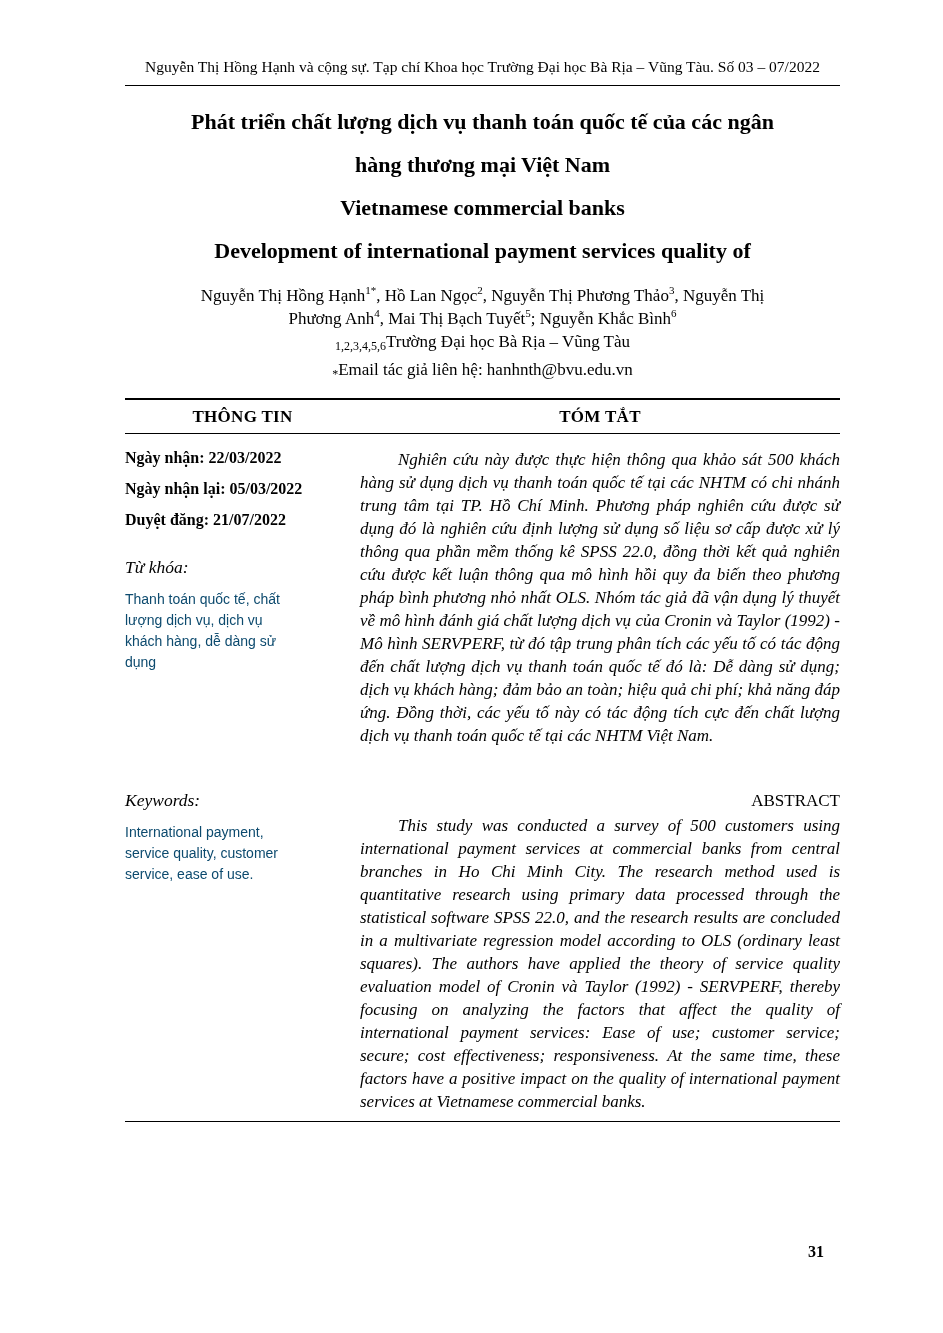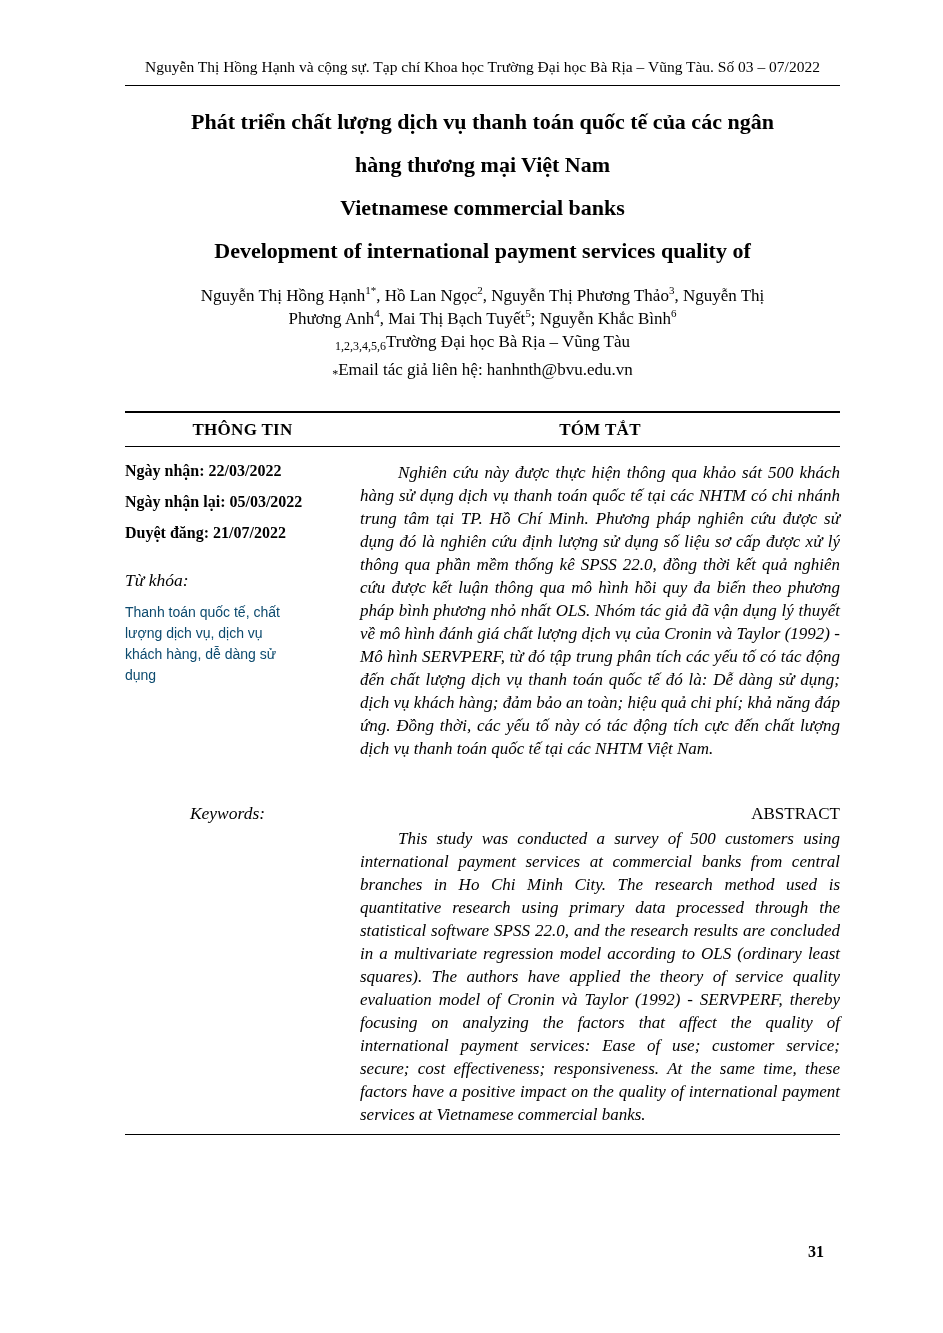--- a/index.html
+++ b/index.html
@@ -17,36 +17,36 @@
   }
 
   .title-block { margin-top: 14px; text-align: center; font-weight: bold; font-size: 22px; line-height: 43px; }
 
   .authors { margin-top: 12px; text-align: center; font-size: 17px; line-height: 23px; }
   .authors sup { font-size: 11px; line-height: 0; }
 
   .center-line { text-align: center; font-size: 17px; line-height: 23px; }
   .subscript { font-size: 12px; vertical-align: -3px; text-align: center; }
 
-  .info-table { margin-top: 25px; border-top: 2.5px solid #000; }
+  .info-table { margin-top: 12px; border-top: 2.5px solid #000; }
   .thead {
     display: grid; grid-template-columns: 235px 1fr;
     padding: 7px 0 6px; border-bottom: 1.5px solid #000;
     font-weight: bold; font-size: 17px; letter-spacing: 0.3px;
   }
   .thead > div { text-align: center; }
 
   .tbody { padding: 14px 0 8px; border-bottom: 1.5px solid #000; }
   .trow { display: grid; grid-template-columns: 235px 1fr; }
   .trow2 { margin-top: 42px; }
   .cell-left { padding-right: 30px; }
 
   .date-line { font-weight: bold; font-size: 16px; line-height: 20px; margin-bottom: 11px; }
   .kw-label { font-style: italic; font-size: 17.5px; line-height: 22px; margin-top: 26px; }
-  .trow2 .kw-label { margin-top: 0; text-align: center; }
+  .trow2 .kw-label { margin-top: 0; }
   .kw-text {
     margin-top: 11px; max-width: 178px; color: #0c4a6e;
     font-family: "Liberation Sans", "DejaVu Sans", sans-serif;
     font-size: 14px; line-height: 21px;
   }
 
   .abstract-para { text-align: justify; font-size: 17px; line-height: 23px; text-indent: 38px; font-style: italic; }
   .abstract-head { text-align: right; font-weight: normal; font-size: 17px; line-height: 23px; margin-bottom: 2px; }
 
   .page-num { position: absolute; right: 119px; top: 1243px; font-size: 16px; font-weight: bold; }
@@ -96,20 +96,21 @@
             <div class="kw-text">Thanh toán quốc tế, chất lượng dịch vụ, dịch vụ khách hàng, dễ dàng sử dụng</div>
           </div>
           <div class="cell-right">
             <div class="abstract-para">Nghiên cứu này được thực hiện thông qua khảo sát 500 khách hàng sử dụng dịch vụ thanh toán quốc tế tại các NHTM có chi nhánh trung tâm tại TP. Hồ Chí Minh. Phương pháp nghiên cứu được sử dụng đó là nghiên cứu định lượng sử dụng số liệu sơ cấp được xử lý thông qua phần mềm thống kê SPSS 22.0, đồng thời kết quả nghiên cứu được kết luận thông qua mô hình hồi quy đa biến theo phương pháp bình phương nhỏ nhất OLS. Nhóm tác giả đã vận dụng lý thuyết về mô hình đánh giá chất lượng dịch vụ của Cronin và Taylor (1992) - Mô hình SERVPERF, từ đó tập trung phân tích các yếu tố có tác động đến chất lượng dịch vụ thanh toán quốc tế đó là: Dễ dàng sử dụng; dịch vụ khách hàng; đảm bảo an toàn; hiệu quả chi phí; khả năng đáp ứng. Đồng thời, các yếu tố này có tác động tích cực đến chất lượng dịch vụ thanh toán quốc tế tại các NHTM Việt Nam.</div>
           </div>
         </div>
 
         <div class="trow trow2">
           <div class="cell-left">
             <div class="kw-label">Keywords:</div>
+            <div class="kw-text">International payment, service quality, customer service, ease of use.</div>
           </div>
           <div class="cell-right">
             <div class="abstract-head">ABSTRACT</div>
             <div class="abstract-para">This study was conducted a survey of 500 customers using international payment services at commercial banks from central branches in Ho Chi Minh City. The research method used is quantitative research using primary data processed through the statistical software SPSS 22.0, and the research results are concluded in a multivariate regression model according to OLS (ordinary least squares). The authors have applied the theory of service quality evaluation model of Cronin và Taylor (1992) - SERVPERF, thereby focusing on analyzing the factors that affect the quality of international payment services: Ease of use; customer service; secure; cost effectiveness; responsiveness. At the same time, these factors have a positive impact on the quality of international payment services at Vietnamese commercial banks.</div>
           </div>
         </div>
 
       </div>
     </div>
   </div>

